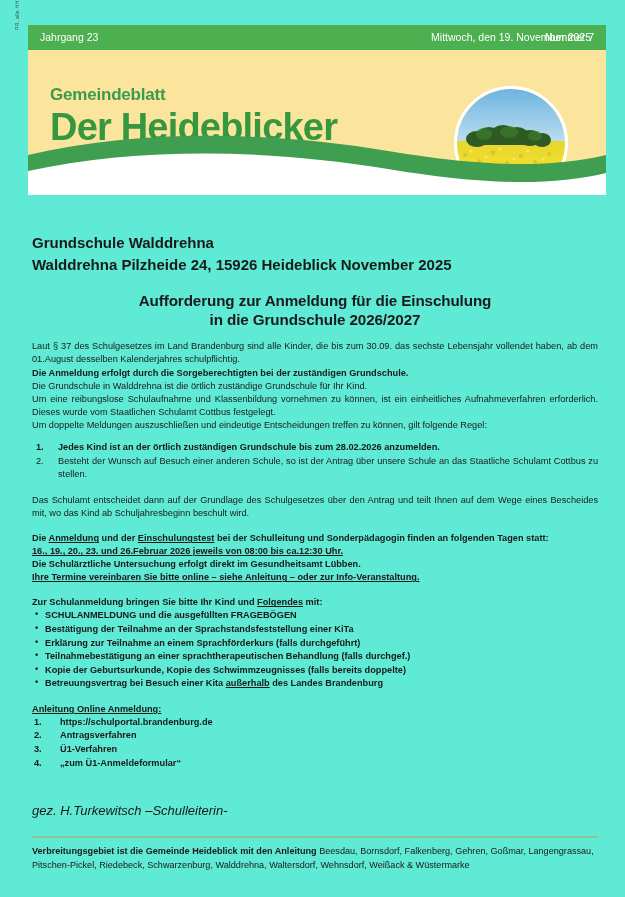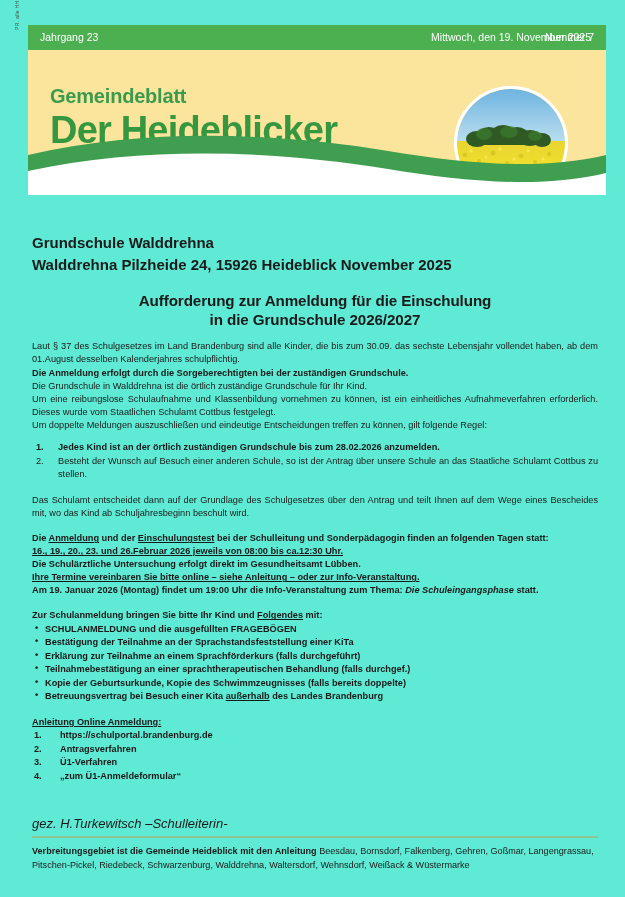--- a/index.html
+++ b/index.html
@@ -74,21 +74,21 @@
     bottom: 0;
     width: 100%;
     height: 70px;
   }
   .mast-title-wrap {
     position: absolute;
     left: 22px;
     top: 36px;
   }
   .mast-kicker {
-    font-size: 20px;
+    font-size: 17px;
     font-weight: bold;
     color: #3a9b4e;
     letter-spacing: -0.2px;
     line-height: 1;
   }
   .mast-title {
     font-size: 38px;
     font-weight: bold;
     color: #35973f;
     letter-spacing: -0.8px;
@@ -345,21 +345,20 @@
     <div class="gap-m"></div>
     <p class="para">Das Schulamt entscheidet dann auf der Grundlage des Schulgesetzes über den Antrag und teilt Ihnen auf dem Wege eines Bescheides mit, wo das Kind ab Schuljahresbeginn beschult wird.</p>
 
     <div class="gap-m"></div>
     <p class="para b"><span>Die </span><span class="u">Anmeldung</span><span> und der </span><span class="u">Einschulungstest</span><span> bei der Schulleitung und Sonderpädagogin finden an folgenden Tagen statt:</span></p>
 
     <p class="para b u"> 16., 19., 20., 23. und 26.Februar 2026 jeweils von 08:00 bis ca.12:30 Uhr.</p>
     <p class="para b">Die Schulärztliche Untersuchung erfolgt direkt im Gesundheitsamt Lübben.</p>
     <p class="para b u">Ihre Termine vereinbaren Sie bitte online – siehe Anleitung – oder zur Info-Veranstaltung.</p>
 
-    <p class="para b"><span>Am 19. Januar 2026 (Montag) findet um 19:00 Uhr die Info-Veranstaltung zum Thema: </span><span class="it">Die Schuleingangsphase</span><span> statt.</span></p>
 
     <div class="gap-m"></div>
     <p class="para b"><span>Zur Schulanmeldung bringen Sie bitte Ihr Kind und </span><span class="u">Folgendes</span><span> mit:</span></p>
 
     <ul class="bullets">
       <li>SCHULANMELDUNG und die ausgefüllten FRAGEBÖGEN</li>
       <li>Bestätigung der Teilnahme an der Sprachstandsfeststellung einer KiTa</li>
       <li>Erklärung zur Teilnahme an einem Sprachförderkurs (falls durchgeführt)</li>
       <li>Teilnahmebestätigung an einer sprachtherapeutischen Behandlung (falls durchgef.)</li>
       <li>Kopie der Geburtsurkunde, Kopie des Schwimmzeugnisses (falls bereits doppelte)</li>

